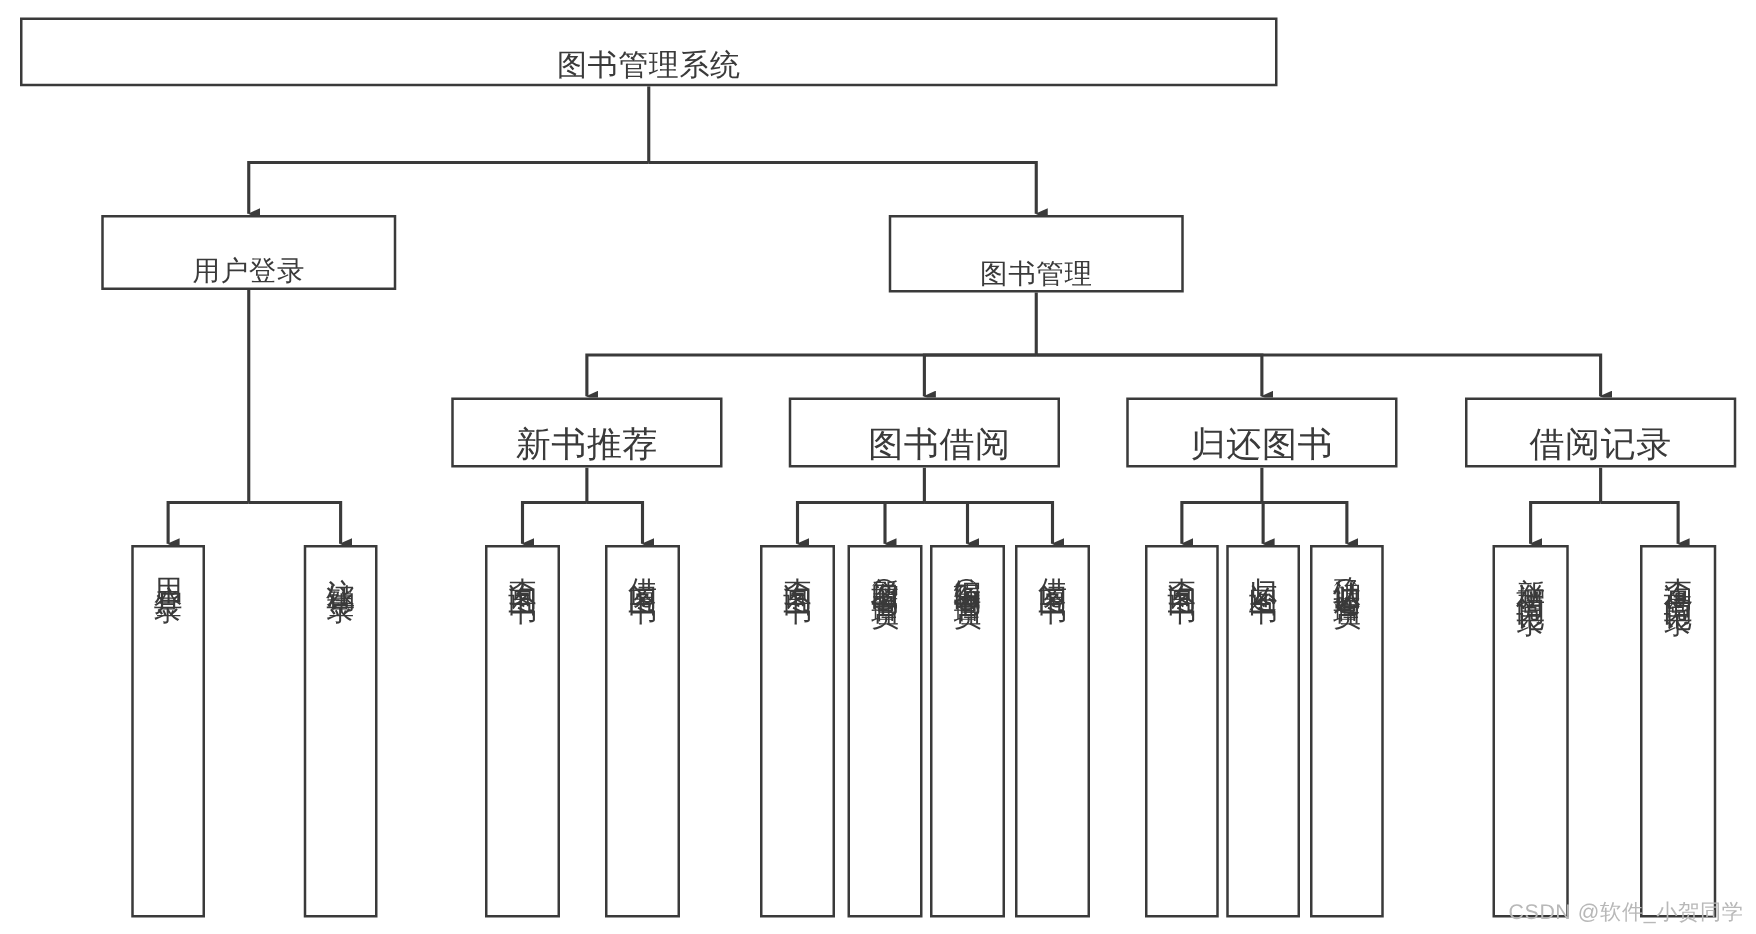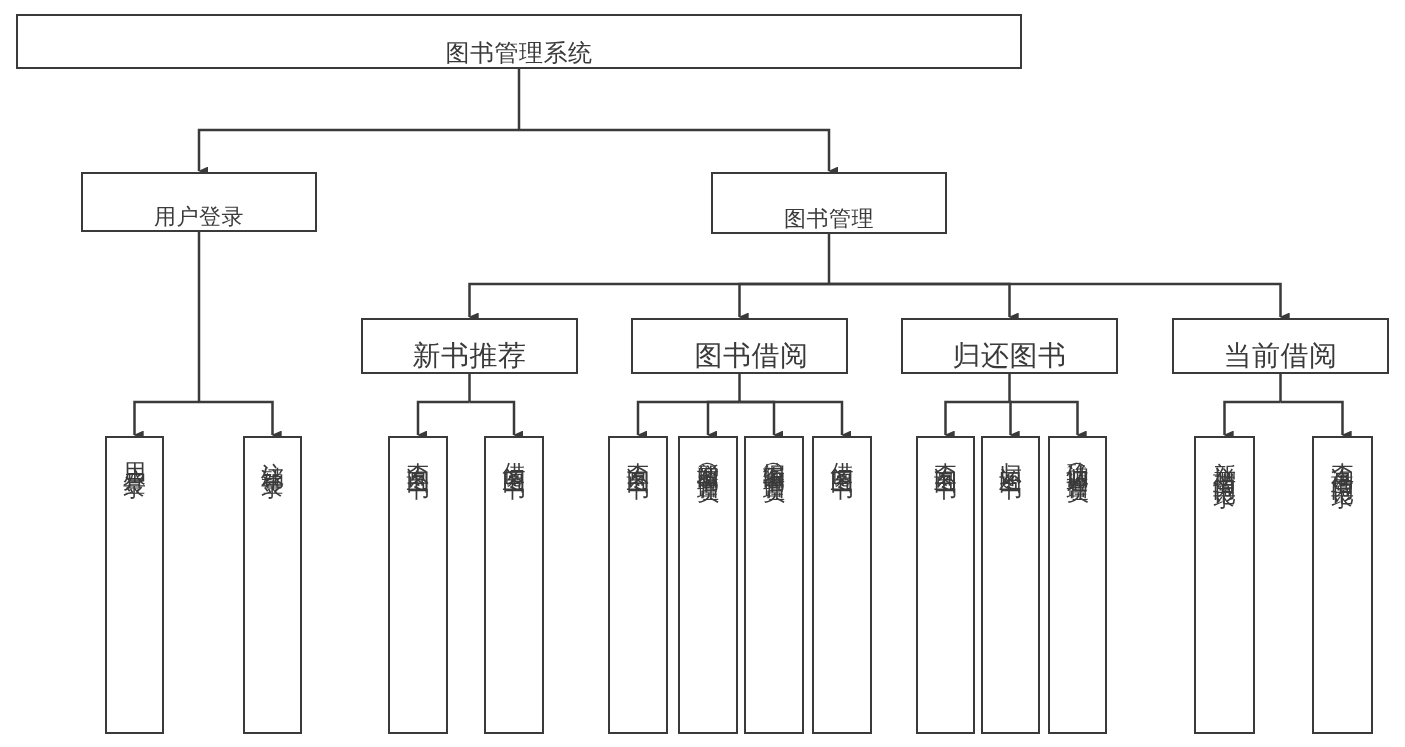--- a/index.html
+++ b/index.html
@@ -134,21 +134,21 @@
       <div class="node-box node-level3" id="node-new-book-recommend" style="left: 361px; top: 318px; width: 217px; height: 56px;">
         <span class="node-label">新书推荐</span>
       </div>
       <div class="node-box node-level3" id="node-book-borrow" style="left: 631px; top: 318px; width: 217px; height: 56px; padding-left: 24px;">
         <span class="node-label">图书借阅</span>
       </div>
       <div class="node-box node-level3" id="node-current-borrow" style="left: 901px; top: 318px; width: 217px; height: 56px;">
         <span class="node-label">归还图书</span>
       </div>
       <div class="node-box node-level3" id="node-borrow-record" style="left: 1172px; top: 318px; width: 217px; height: 56px;">
-        <span class="node-label">当前借阅</span>
+        <span class="node-label">借阅记录</span>
       </div>
       <div class="node-box node-leaf" id="node-leaf-user-login" style="left: 105px; top: 436px; width: 59px; height: 298px;">
         <span class="node-label">用户登录</span>
       </div>
       <div class="node-box node-leaf" id="node-leaf-logout" style="left: 243px; top: 436px; width: 59px; height: 298px;">
         <span class="node-label">注销登录</span>
       </div>
       <div class="node-box node-leaf" id="node-leaf-query-book-1" style="left: 388px; top: 436px; width: 60px; height: 298px;">
         <span class="node-label">查询图书</span>
       </div>
@@ -177,13 +177,14 @@
         <span class="node-label">确认归还（管理员）</span>
       </div>
       <div class="node-box node-leaf" id="node-leaf-add-borrow-record" style="left: 1194px; top: 436px; width: 61px; height: 298px;">
         <span class="node-label">新增借阅记录</span>
       </div>
       <div class="node-box node-leaf" id="node-leaf-query-borrow-record" style="left: 1312px; top: 436px; width: 61px; height: 298px;">
         <span class="node-label">查询借阅记录</span>
       </div>
     </div>
 
+  <div class="watermark">CSDN @软件_小贺同学</div>
 </div>
 
 </body></html>

